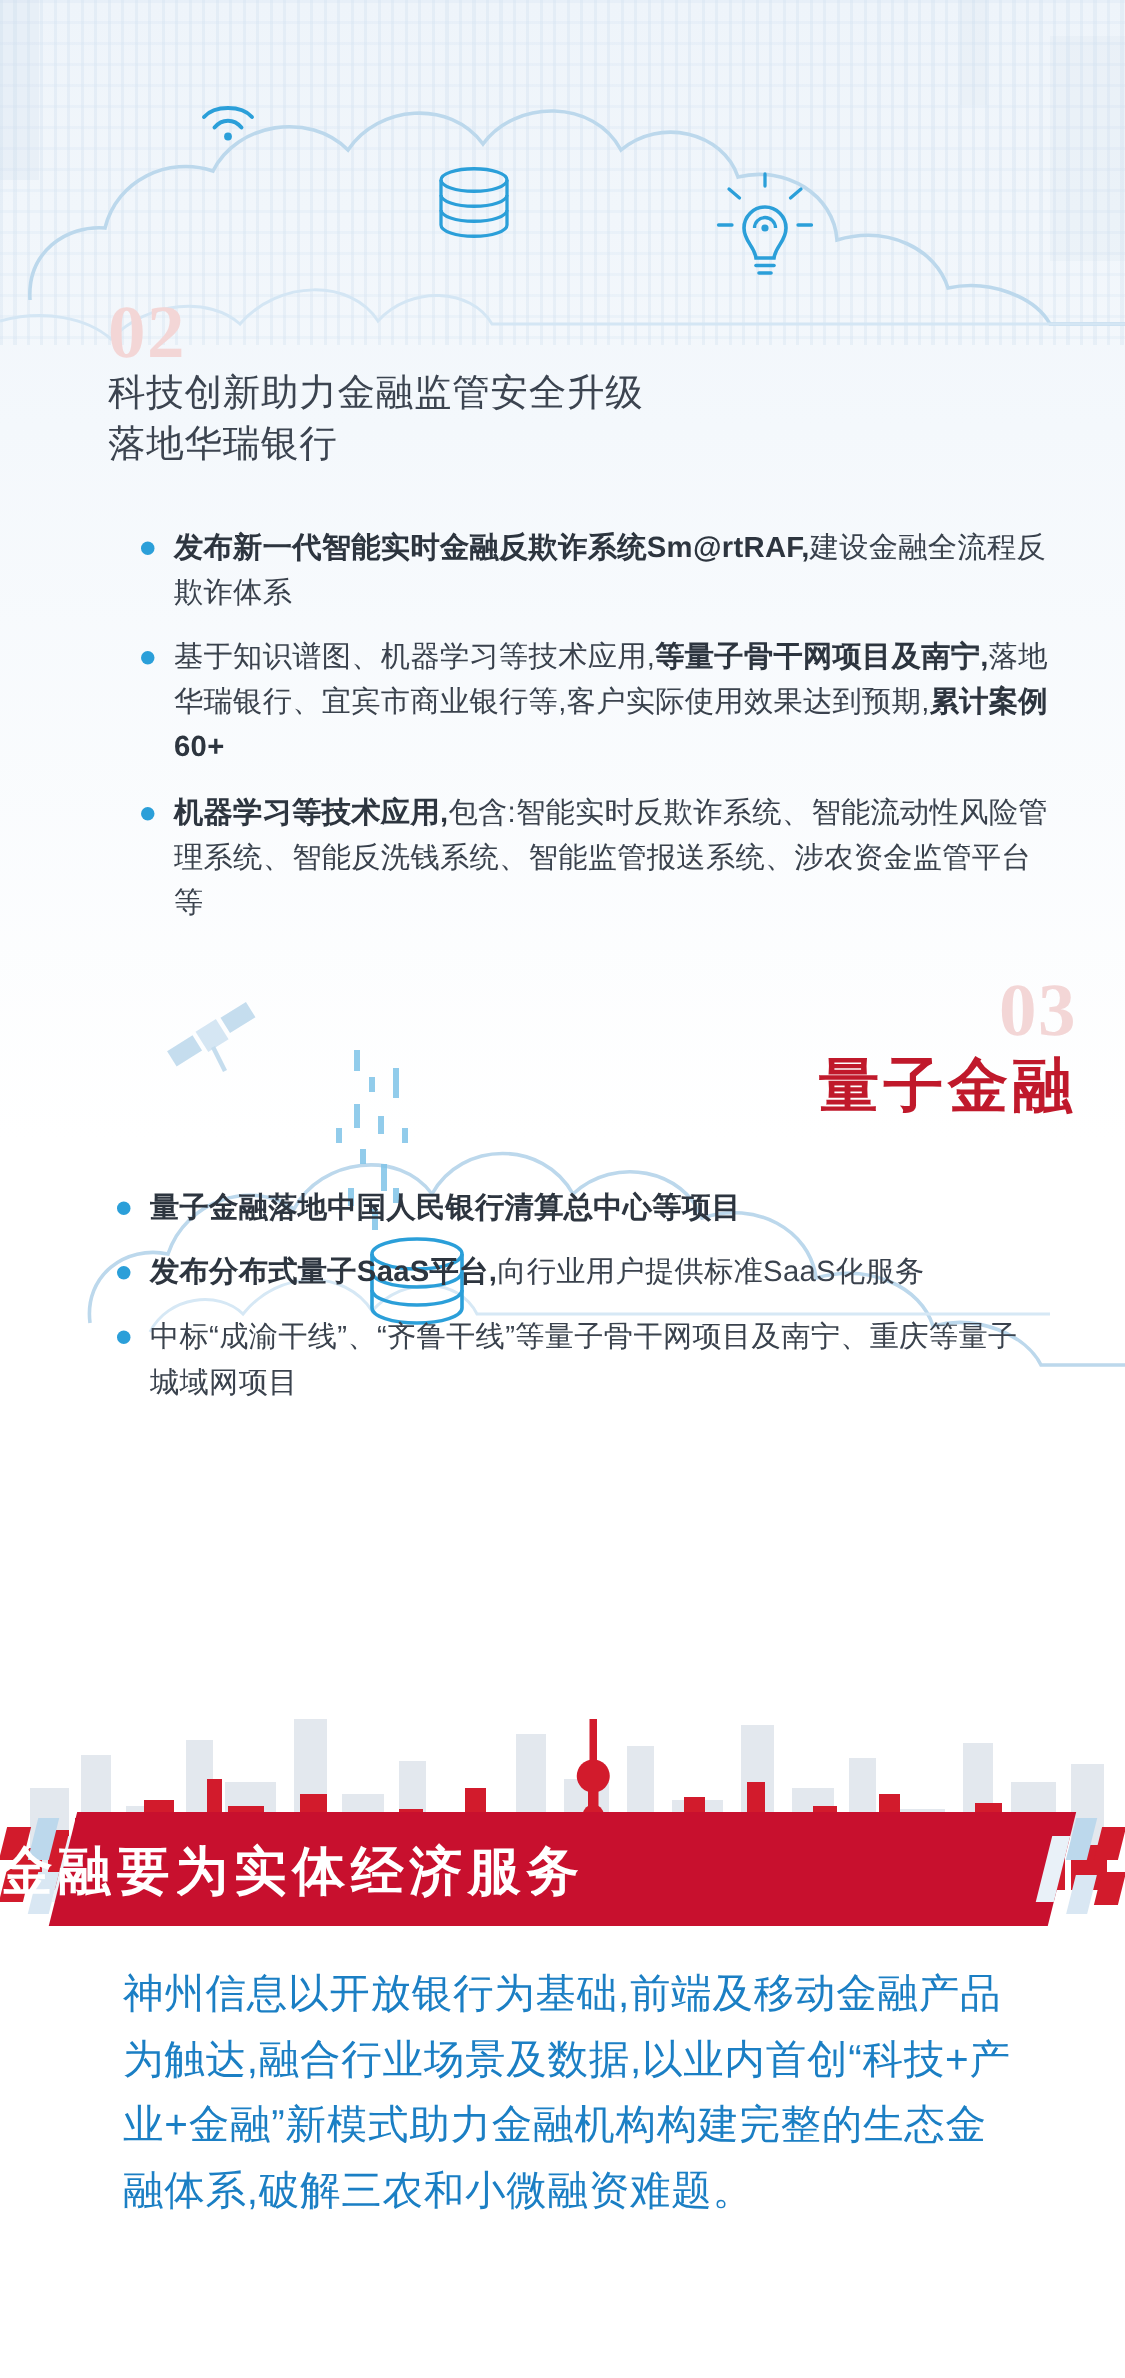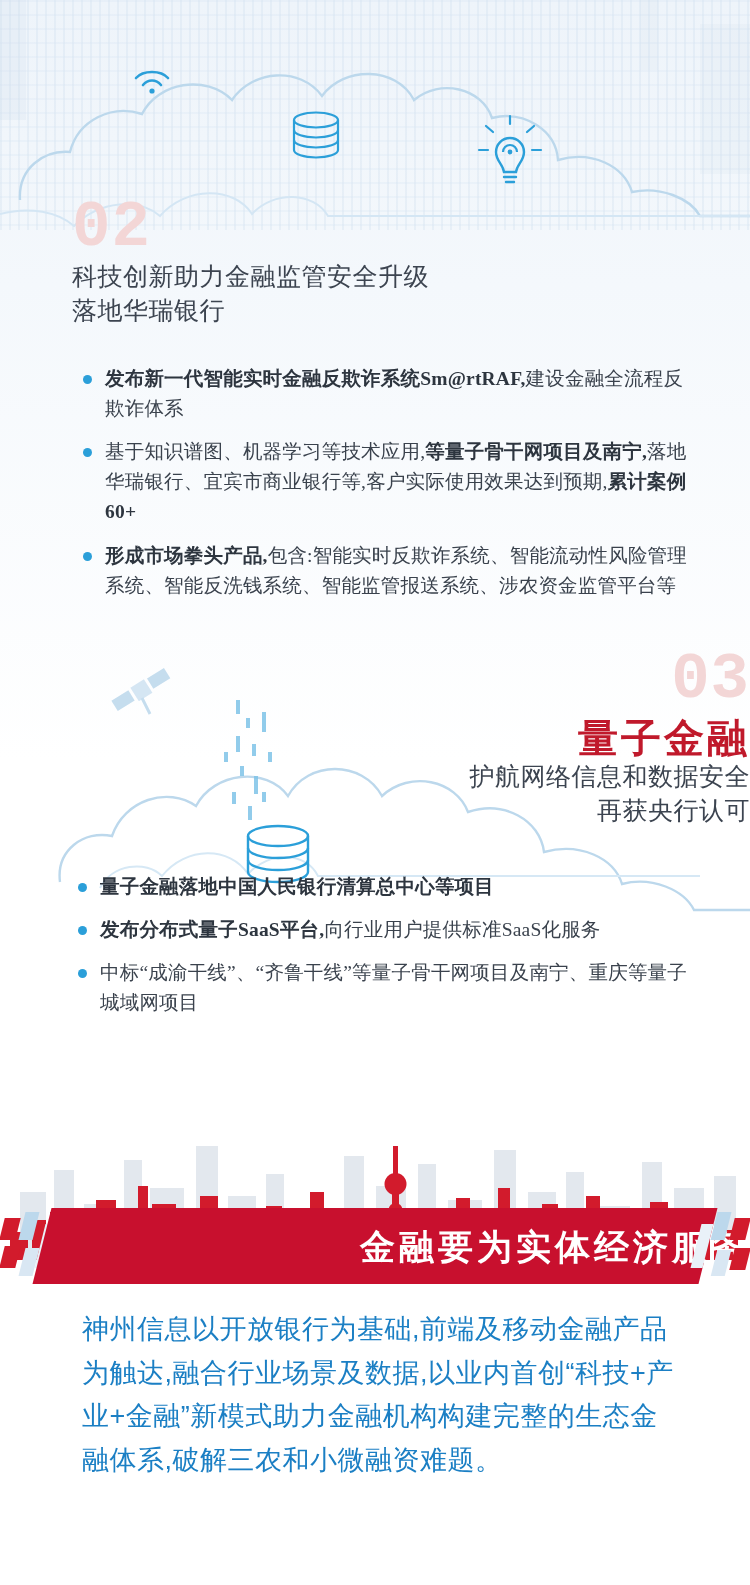--- a/index.html
+++ b/index.html
@@ -44,46 +44,45 @@
     height: 1585px;
     pointer-events: none;
   }
 
   
   .sec {
     position: absolute;
     left: 0; right: 0;
   }
   .bignum {
-    font-size: 64px;
+    font-size: 50px;
     font-weight: bold;
     color: #f3d6d6;
     letter-spacing: 1px;
     line-height: 1;
-    font-family: Liberation Mono, monospace;
+    font-family: Liberation Serif, serif;
   }
   .sec-title {
     font-size: 40px;
     font-weight: bold;
     color: #c0192b;
     letter-spacing: 3px;
     line-height: 1.1;
     margin-top: 4px;
   }
   .sec-sub {
     font-size: 25px;
     color: #3c4450;
     line-height: 1.35;
     letter-spacing: .5px;
   }
   .bullets {
     list-style: none;
-    margin: 5px;
+    margin: 16px;
     padding: 0;
-    font-family: Liberation Serif, serif;
   }
   .bullets li {
     position: relative;
     padding-left: 28px;
     margin-bottom: 13px;
     font-size: 19.5px;
     line-height: 1.55;
     color: #3a424d;
     letter-spacing: .2px;
   }
@@ -100,20 +99,21 @@
   .bold { font-weight: bold; color: #2d353f; }
 
   
   #sec02 { top: 196px; left: 72px; width: 640px; }
   #sec02 .bullets { margin-top: 36px; width: 618px; }
 
   
   #sec03 { top: 648px; left: 0; width: 750px; }
   #sec03 .head {
     text-align: right;
+    padding-right: 32px;
   }
   #sec03 .bignum { color: #f3d6d6; }
   #sec03 .sec-title { color: #c0192b; }
   #sec03 .sec-sub { color: #3c4450; }
   #sec03 .bullets {
     margin-top: 44px;
     margin-left: 72px;
     width: 620px;
   }
 
@@ -143,21 +143,21 @@
   }
   .banner .bar-inner {
     position: absolute;
     left: 0; top: 0; right: 0; bottom: 0;
     transform: skewX(14deg);
   }
   .banner .txt {
     position: absolute;
     left: 0; right: 0;
     top: 16px;
-    text-align: right;
+    text-align: left;
     color: #ffffff;
     font-size: 35px;
     font-weight: bold;
     letter-spacing: 4px;
   }
   .deco-left, .deco-right {
     position: absolute;
     top: 0;
     height: 76px;
     width: 66px;
@@ -264,32 +264,28 @@
 
   <div class="sec" id="sec02">
     <div class="bignum">02</div>
     <div class="sec-sub">
       <div>科技创新助力金融监管安全升级</div>
       <div>落地华瑞银行</div>
     </div>
     <ul class="bullets">
         <li><span class="bold">发布新一代智能实时金融反欺诈系统Sm@rtRAF,</span><span>建设金融全流程反欺诈体系</span></li>
         <li><span>基于知识谱图、机器学习等技术应用,</span><span class="bold">等量子骨干网项目及南宁,</span><span>落地华瑞银行、宜宾市商业银行等,客户实际使用效果达到预期,</span><span class="bold">累计案例60+</span></li>
-        <li><span class="bold">形成市场拳头产品,</span><span>包含:智能实时反欺诈系统、智能流动性风险管理系统、智能反洗钱系统、智能监管报送系统、涉农资金监管平台等</span></li>
+        <li><span class="bold">机器学习等技术应用,</span><span>包含:智能实时反欺诈系统、智能流动性风险管理系统、智能反洗钱系统、智能监管报送系统、涉农资金监管平台等</span></li>
       </ul>
   </div>
 
   <div class="sec" id="sec03">
     <div class="head">
       <div class="bignum">03</div>
       <div class="sec-title">量子金融</div>
-      <div class="sec-sub">
-        <div>护航网络信息和数据安全</div>
-        <div>再获央行认可</div>
-      </div>
     </div>
     <ul class="bullets">
         <li><span class="bold">量子金融落地中国人民银行清算总中心等项目</span></li>
         <li><span class="bold">发布分布式量子SaaS平台,</span><span>向行业用户提供标准SaaS化服务</span></li>
         <li><span>中标“成渝干线”、“齐鲁干线”等量子骨干网项目及南宁、重庆等量子城域网项目</span></li>
       </ul>
   </div>
 
   <div class="skyline-wrap">
     <svg viewBox="0 0 750 230" width="750" height="230">

